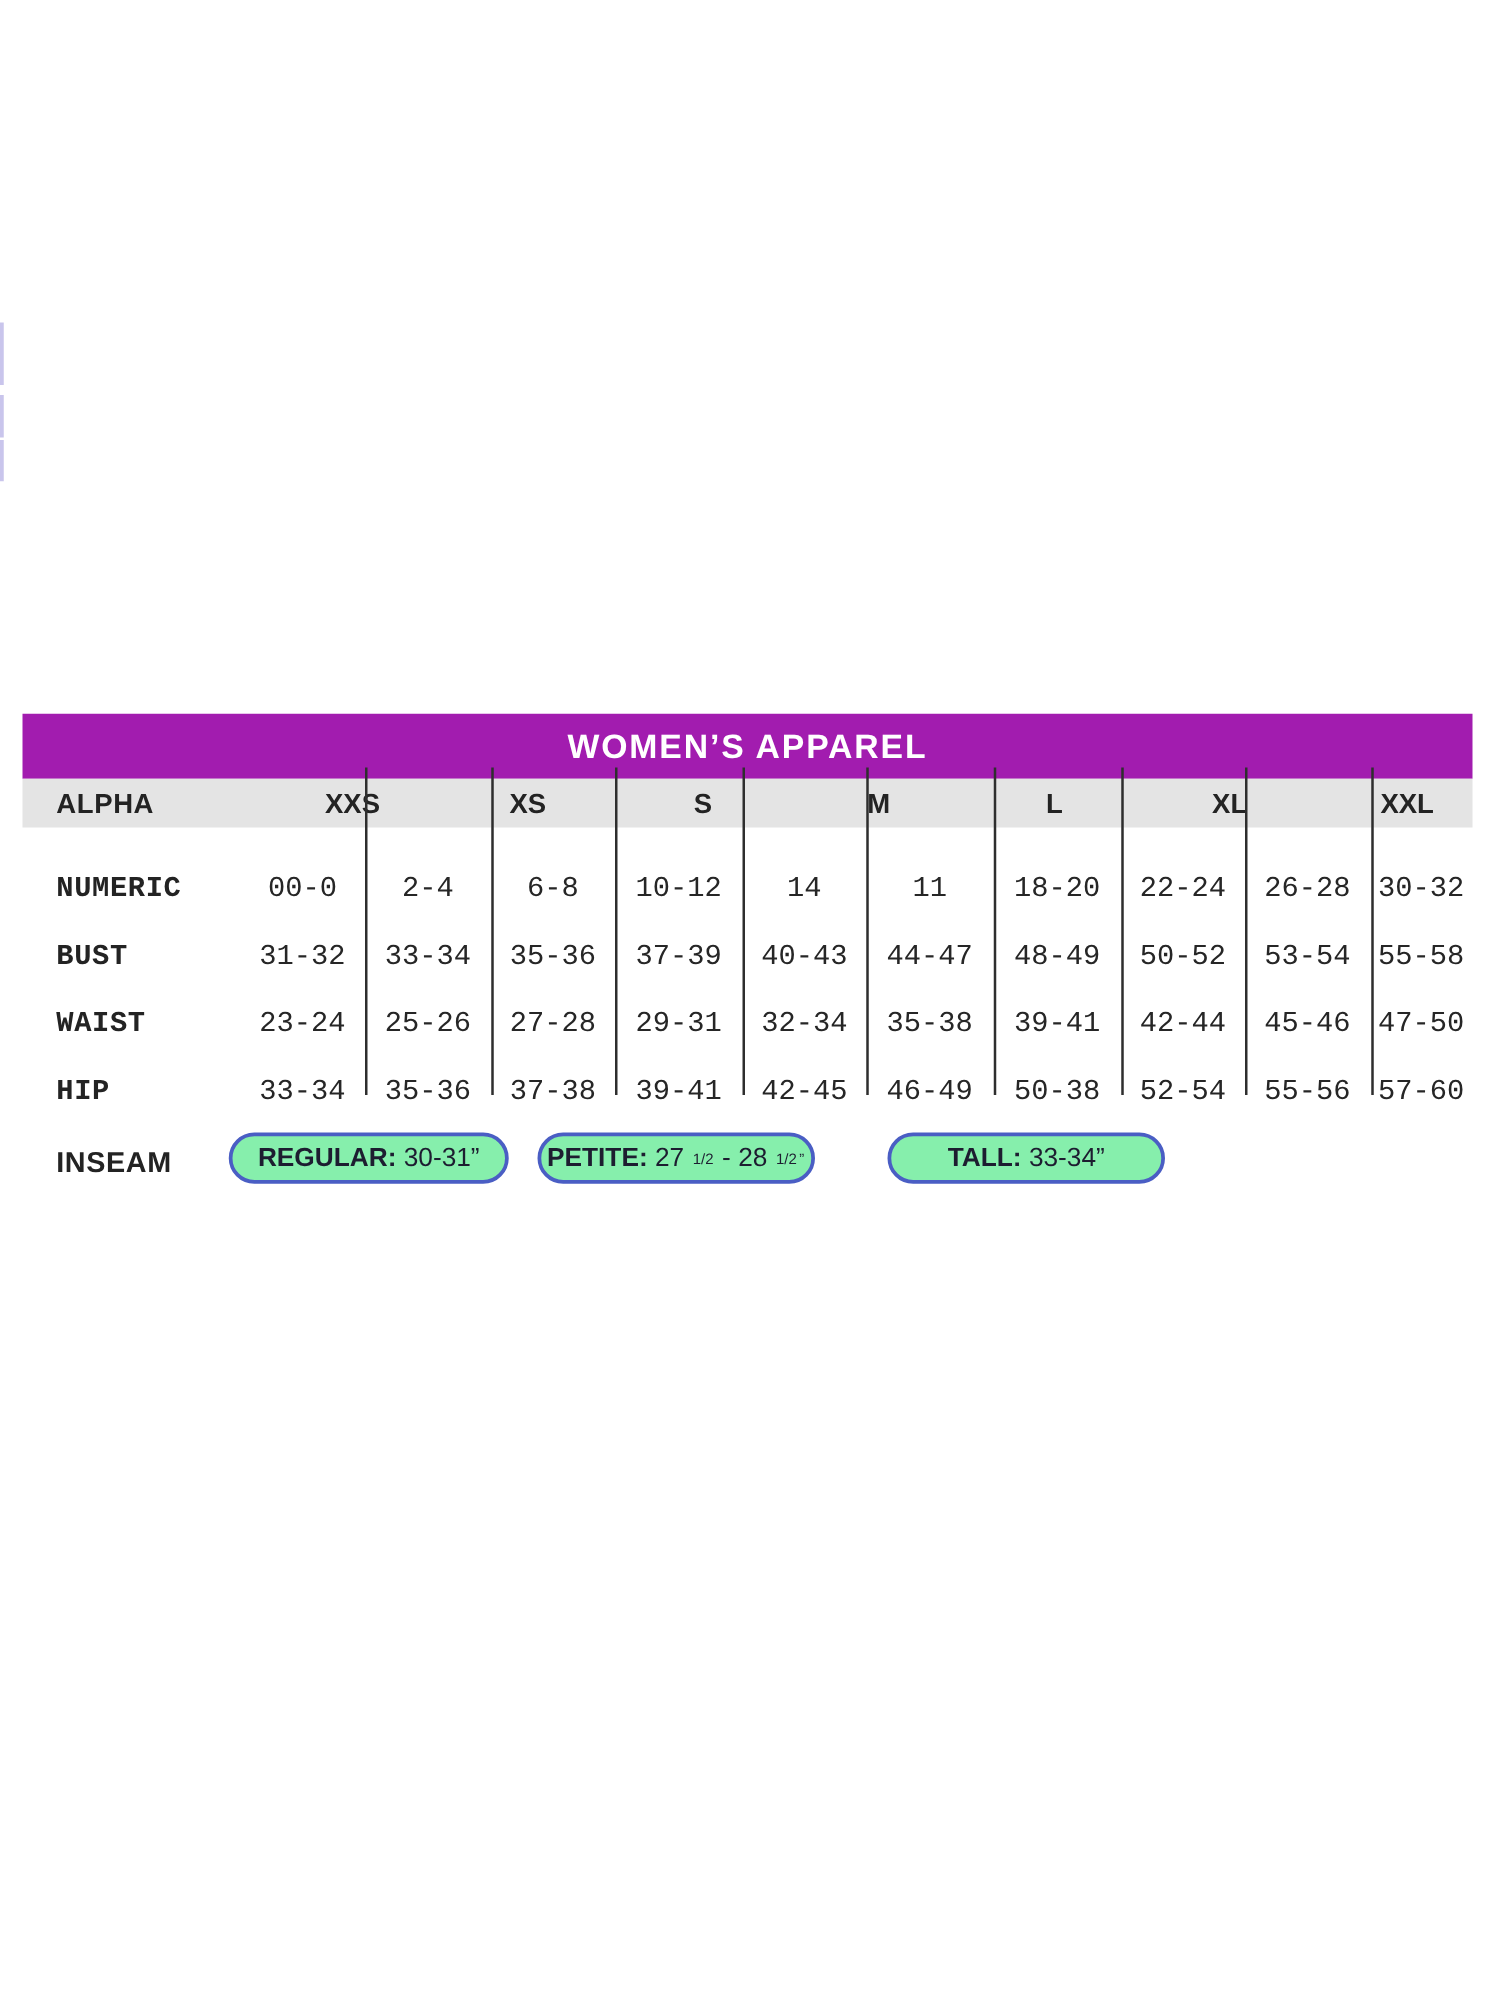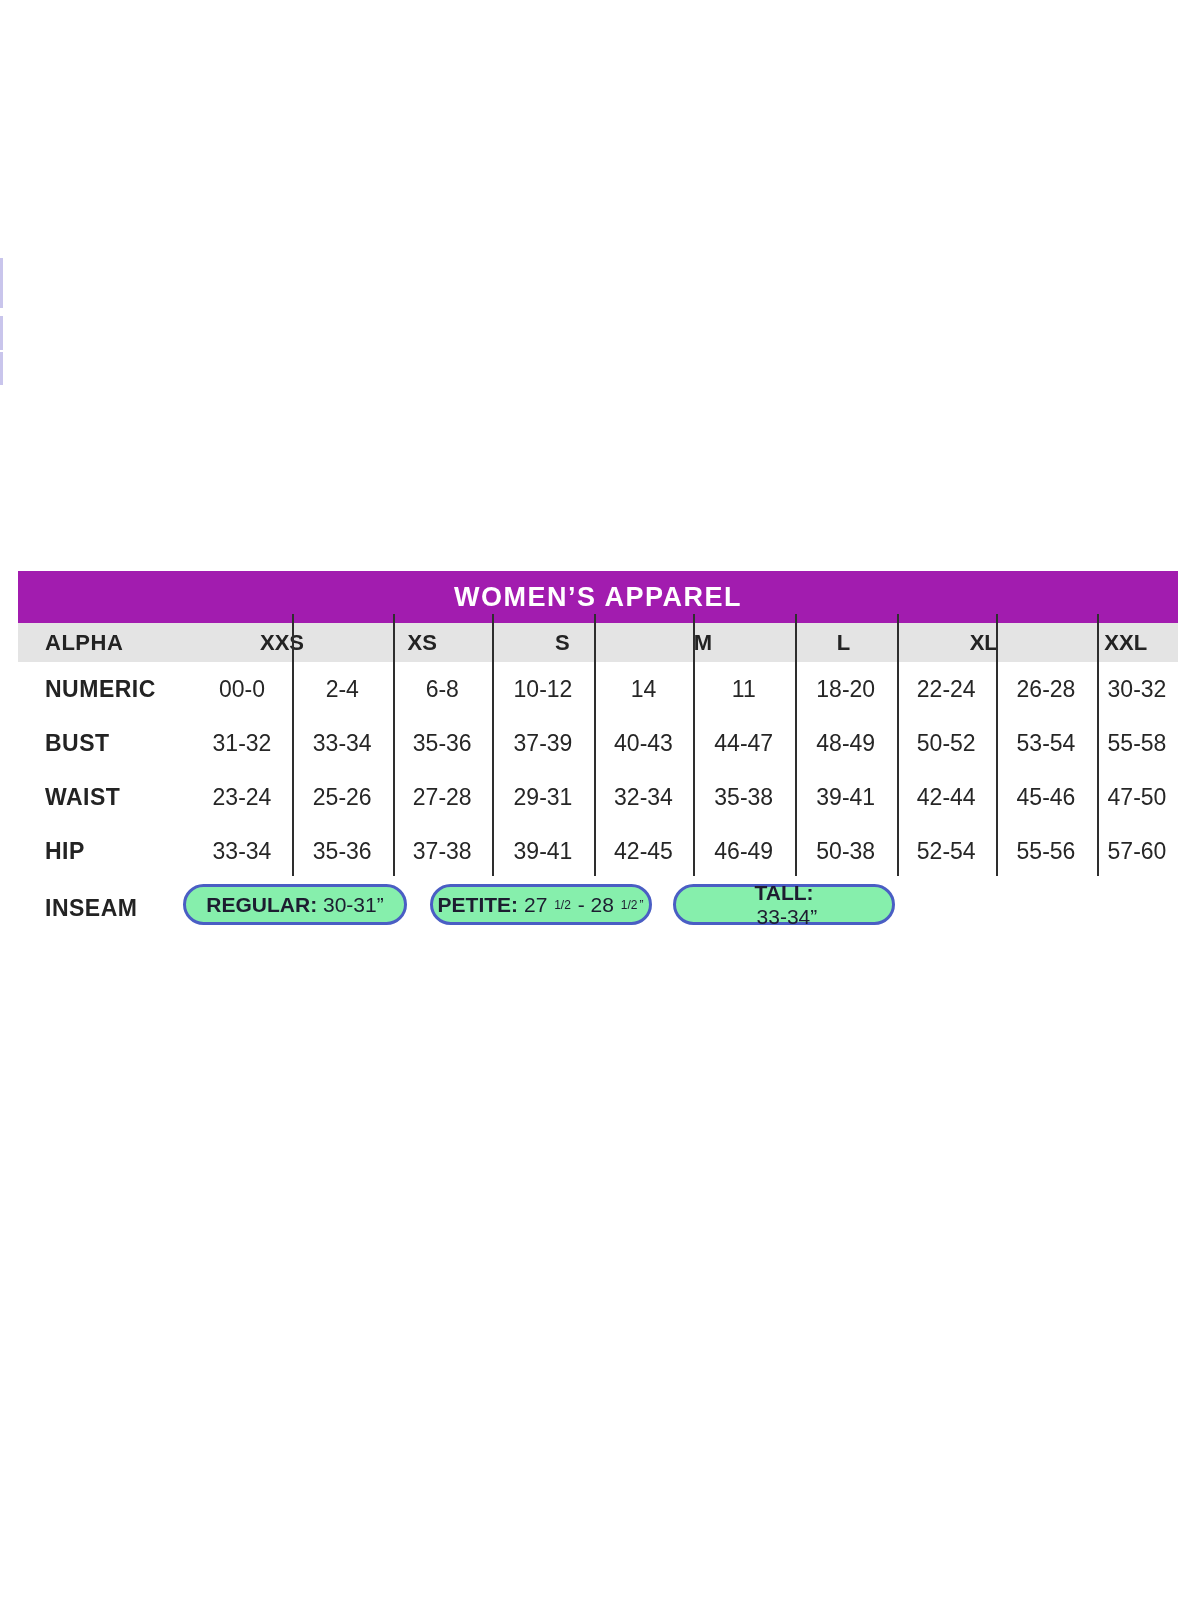--- a/index.html
+++ b/index.html
@@ -22,21 +22,21 @@
   }
 
   .cols {
     display:grid;
     grid-template-columns:174px 100px 100.5px 99.5px 102px 99px 101.5px 102.5px 98.5px 101px 81px;
     align-items:center;
   }
   .hdr-row { height:39px; background:#e4e4e4;gap:40px; }
   .hdr-row .cell { font-weight:700; font-size:22px; color:#232323; }
 
-  .rows-area { padding-top:0; }
+  .rows-area { padding-top:22px;font-family:Liberation Mono, monospace; }
   .data-row { height:54px; }
   .cell { text-align:center; color:#262626; font-size:23px; }
   .row-label {
     text-align:left; padding-left:27px; font-weight:700; font-size:23px;
     color:#232323; letter-spacing:0.5px;
   }
 
   .vline {
     position:absolute; top:43px; height:262px; width:2px; background:#2e2e2e;
   }
@@ -47,21 +47,21 @@
     font-weight:700; font-size:23px; color:#232323; letter-spacing:0.5px;
   }
   .pill {
     position:absolute; top:4px; height:41px; border-radius:21px;
     background:#86efac; border:3px solid #4a5ec4;
     display:flex; align-items:center; justify-content:center;
     color:#1d1d30; font-size:21px; white-space:pre;
   }
   .pill-regular { left:165px; width:224px; }
   .pill-petite  { left:412px; width:222px; }
-  .pill-tall    { left:655px; width:222px;flex-direction:column; }
+  .pill-tall    { left:692px; width:222px; }
   .pill-name { font-weight:700; }
   .pill-val  { font-weight:500; }
   .pill sup { font-size:12px; font-weight:500; vertical-align:super; line-height:0; padding:0 1px; }
 </style>
 </head>
 <body>
 
 <div class="page">
 
   <div class="edge-artifact seg1"></div>

